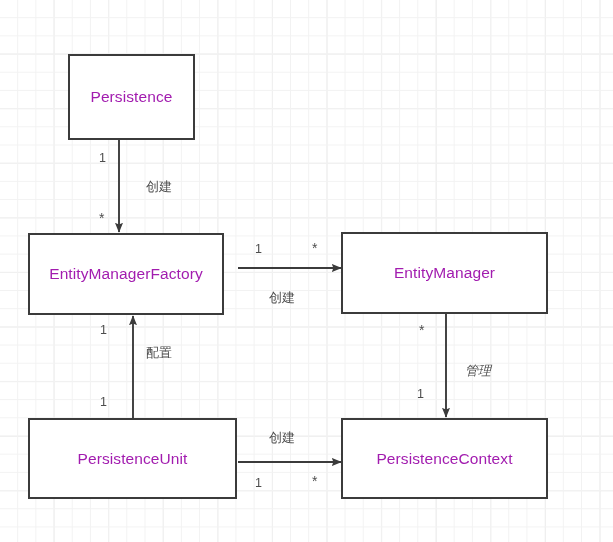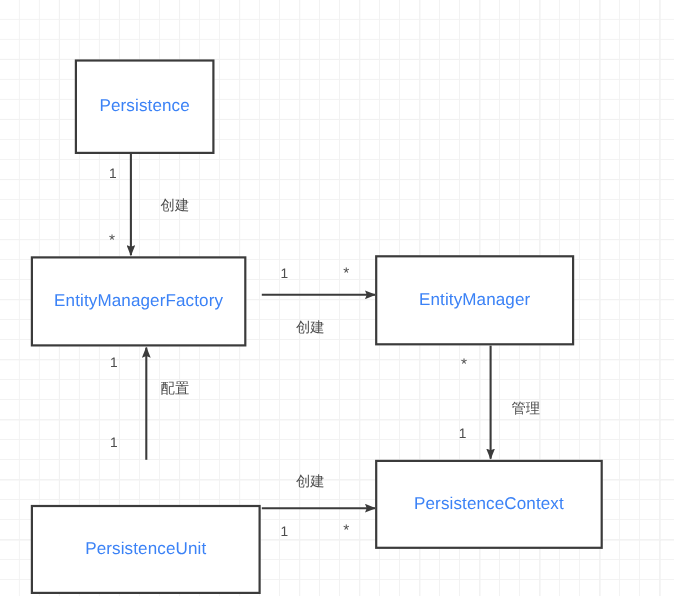--- a/index.html
+++ b/index.html
@@ -39,21 +39,21 @@
     pointer-events: none;
   }
   .node {
     position: absolute;
     box-sizing: border-box;
     border: 2px solid #3b3b3b;
     background: #ffffff;
     display: flex;
     align-items: center;
     justify-content: center;
-    color: #3b82f6;
+    color: #a21caf;
     font-size: 15.5px;
     letter-spacing: 0.1px;
     white-space: nowrap;
   }
   .node-label {
     display: block;
     line-height: 1;
   }
   .edge-label {
     position: absolute;
@@ -98,42 +98,42 @@
   </svg>
 
   <div class="node" style="left:68px; top:54px; width:127px; height:86px;">
     <span class="node-label">Persistence</span>
   </div>
 
   <div class="node" style="left:28px; top:233px; width:196px; height:82px;">
     <span class="node-label">EntityManagerFactory</span>
   </div>
 
-  <div class="node" style="left:341px; top:232px; width:181px; height:82px;">
+  <div class="node" style="left:341px; top:232px; width:207px; height:82px;">
     <span class="node-label">EntityManager</span>
   </div>
 
-  <div class="node" style="left:28px; top:418px; width:209px; height:81px;margin-top:41px;">
+  <div class="node" style="left:28px; top:418px; width:209px; height:81px;">
     <span class="node-label">PersistenceUnit</span>
   </div>
 
   <div class="node" style="left:341px; top:418px; width:207px; height:81px;text-align:right;">
     <span class="node-label">PersistenceContext</span>
   </div>
 
   <span class="mult" style="left:99px; top:152px;">1</span>
   <span class="edge-label" style="left:146px; top:180px;">创建</span>
   <span class="mult star" style="left:99px; top:211px;">*</span>
 
   <span class="mult" style="left:255px; top:243px;">1</span>
   <span class="mult star" style="left:312px; top:241px;">*</span>
   <span class="edge-label" style="left:269px; top:291px;">创建</span>
 
   <span class="mult star" style="left:419px; top:323px;">*</span>
-  <span class="edge-label" style="left:465px; top:364px;">管理</span>
+  <span class="edge-label" style="left:465px; top:364px;font-style:italic;">管理</span>
   <span class="mult" style="left:417px; top:388px;">1</span>
 
   <span class="mult" style="left:100px; top:324px;">1</span>
   <span class="edge-label" style="left:146px; top:346px;">配置</span>
   <span class="mult" style="left:100px; top:396px;">1</span>
 
   <span class="edge-label" style="left:269px; top:431px;">创建</span>
   <span class="mult" style="left:255px; top:477px;">1</span>
   <span class="mult star" style="left:312px; top:474px;">*</span>
 

